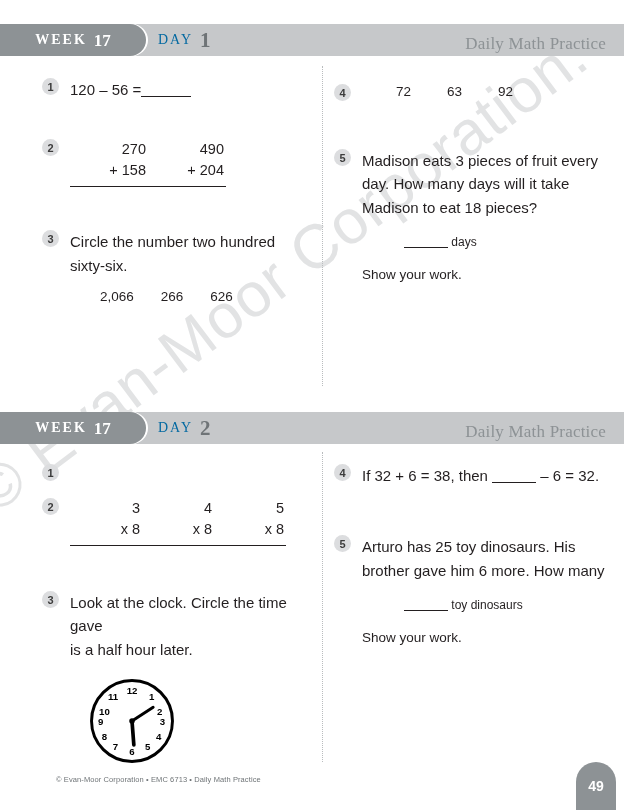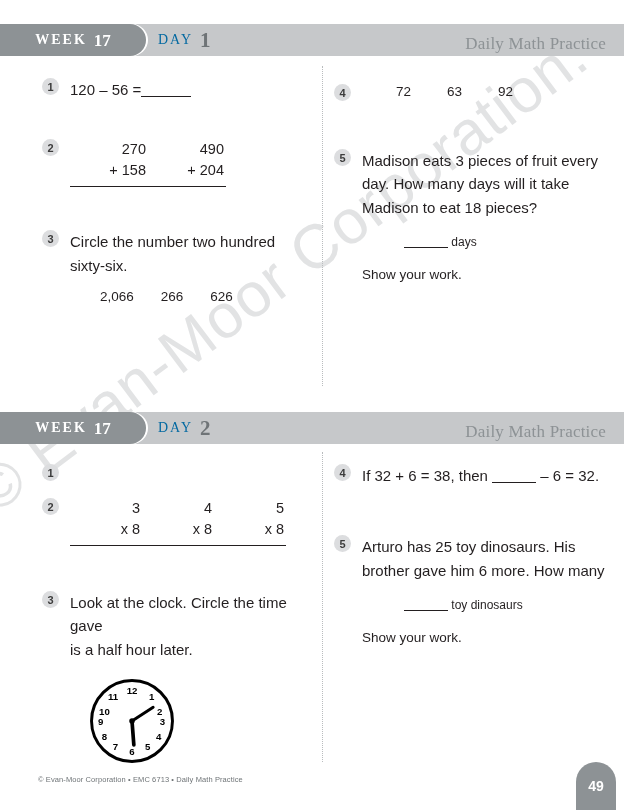--- a/index.html
+++ b/index.html
@@ -123,21 +123,21 @@
   .showwork{margin-top:18px;font-size:13.5px;}
 
   
   .clockrow{display:flex;align-items:flex-start;margin-top:14px;}
   .clockwrap{width:92px;margin-left:16px;}
   .timelist{margin-left:28px;padding-top:16px;}
   .timelist div{font-size:13.5px;margin-bottom:21px;}
 
   
   .footer{
-    position:absolute;left:38px;bottom:26px;
+    position:absolute;left:56px;bottom:26px;
     font-size:7.5px;color:#6f7477;letter-spacing:.1px;z-index:3;
     font-family:"Liberation Sans", sans-serif;
   }
   .pagenum{
     position:absolute;right:8px;bottom:0;width:40px;height:48px;
     background:#8d9295;
     border-top-left-radius:20px;border-top-right-radius:20px;
     display:flex;align-items:center;justify-content:center;
     color:#ffffff;font-size:14px;font-weight:700;z-index:3;
     font-family:"Liberation Sans", sans-serif;

